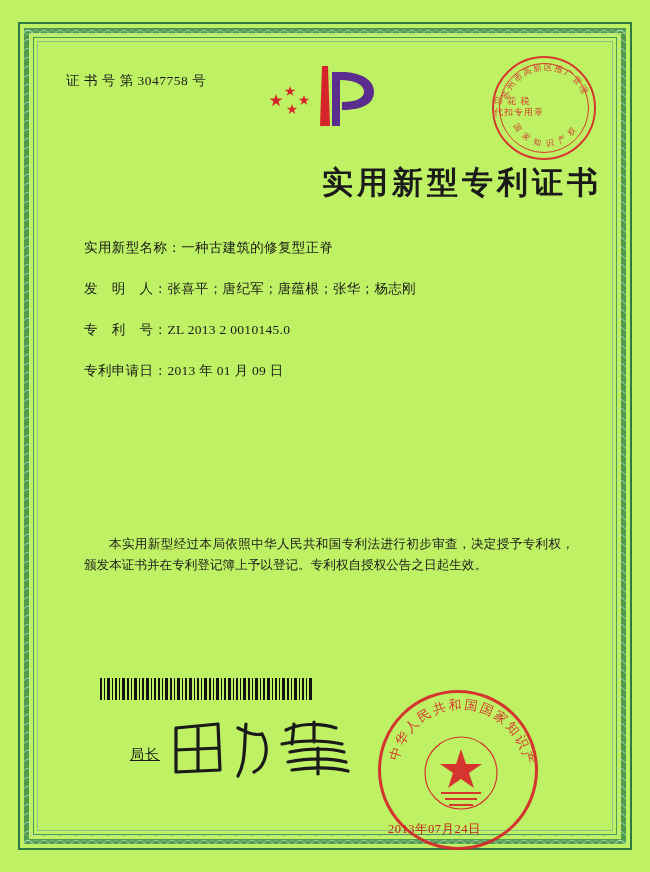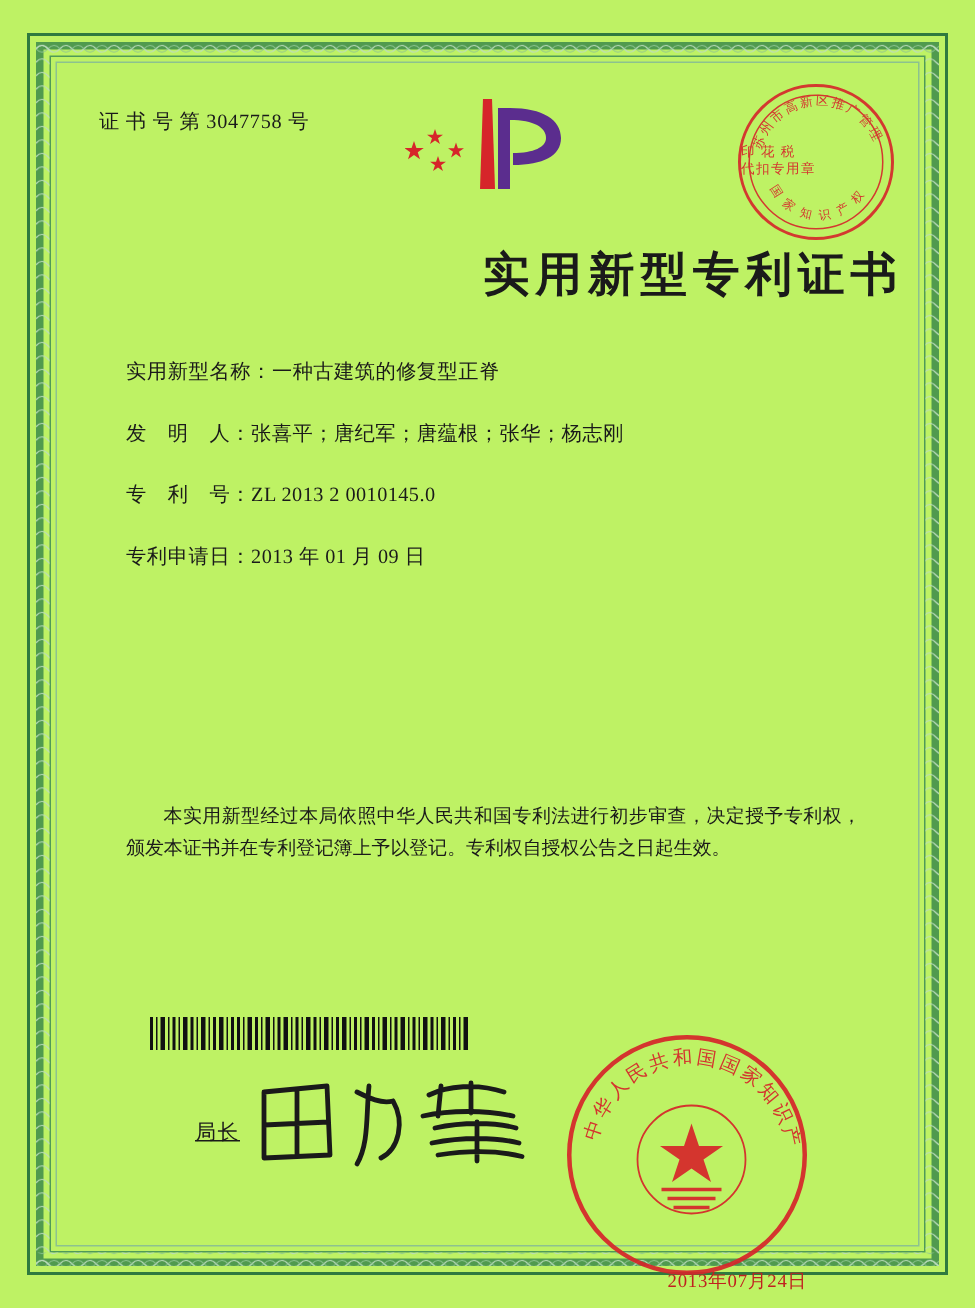--- a/index.html
+++ b/index.html
@@ -208,23 +208,23 @@
     opacity: 0.92;
   }
   .seal-main .ring-txt {
     position: absolute;
     left: 0; top: 0;
     width: 160px; height: 160px;
   }
   .seal-date {
     position: absolute;
     left: 340px;
-    top: 796px;
+    top: 771px;
     width: 150px;
-    text-align: right;
+    text-align: left;
     font-size: 12.5px;
     color: #c0211f;
     letter-spacing: 0.5px;
   }
 </style>
 </head>
 <body>
 
 <div class="page">
 

